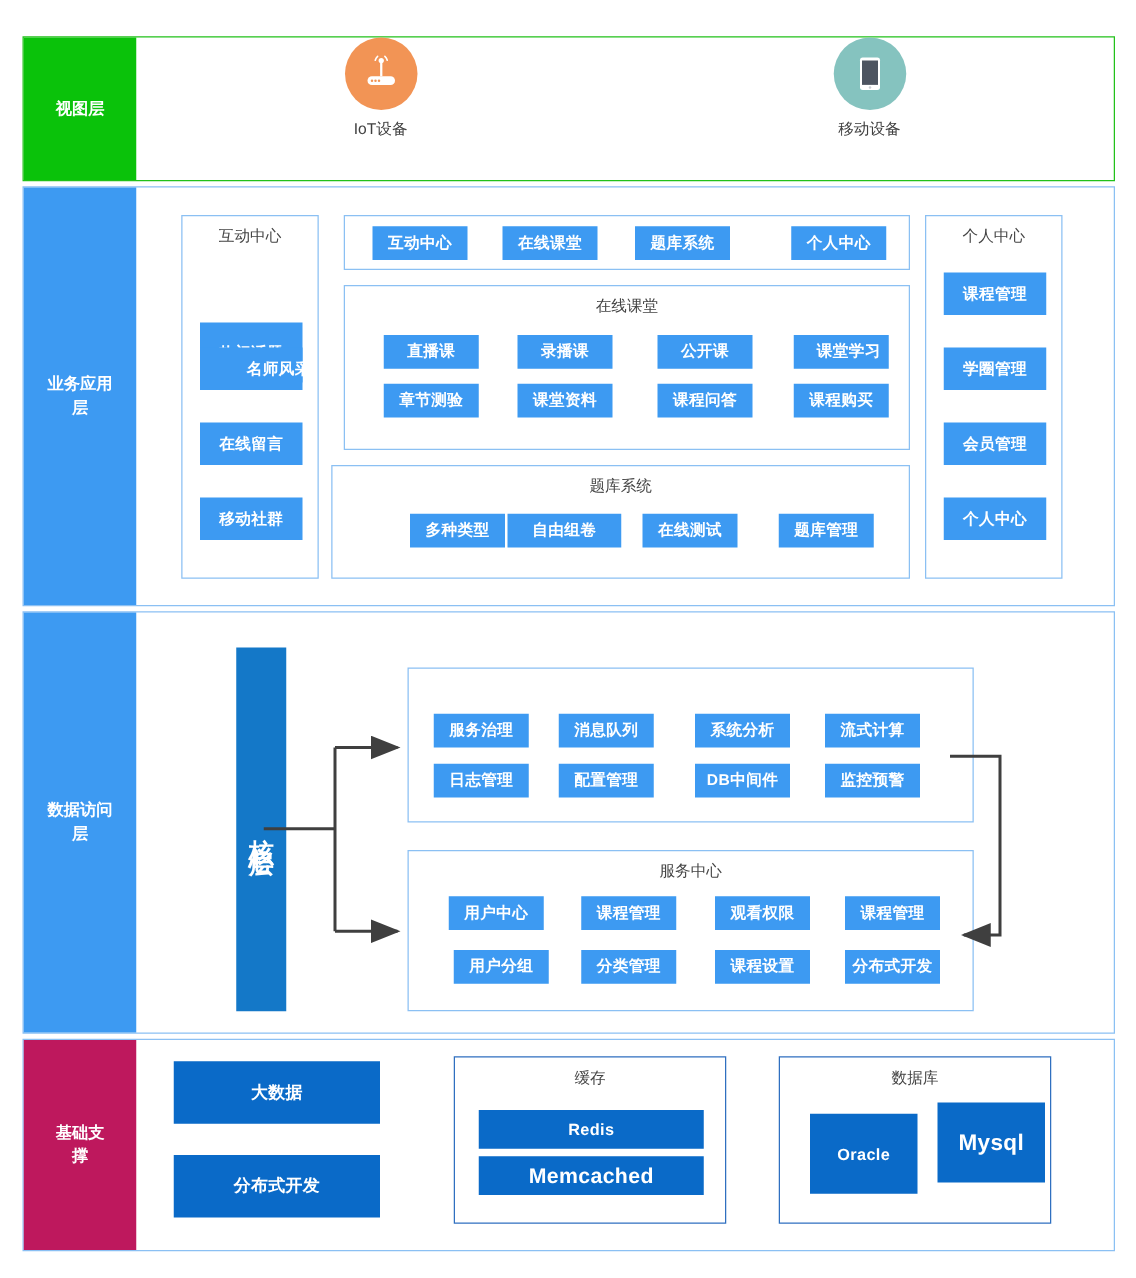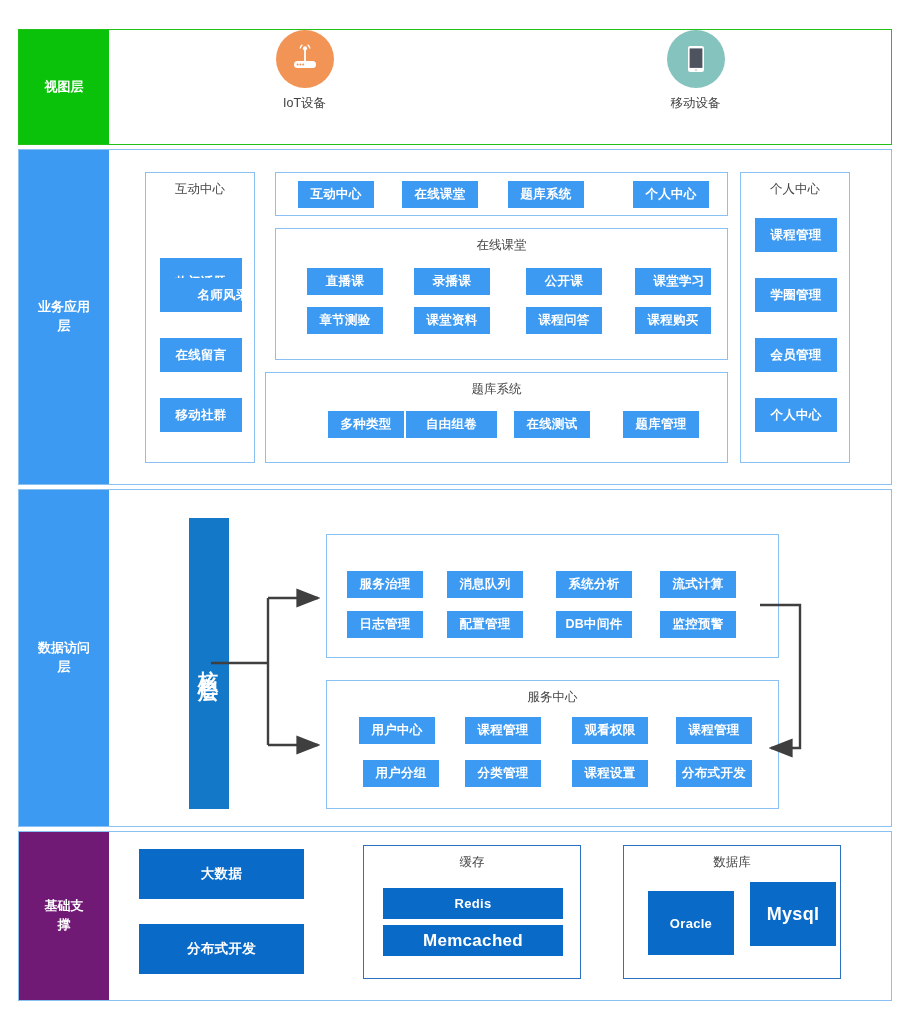--- a/index.html
+++ b/index.html
@@ -17,21 +17,21 @@
   .layer-biz{left:18px;top:149px;width:874px;height:336px;border:1.5px solid #8bc0f3;}
   .layer-data{left:18px;top:489px;width:874px;height:338px;border:1.5px solid #8bc0f3;}
   .layer-infra{left:18px;top:831px;width:874px;height:170px;border:1.5px solid #8bc0f3;}
 
   
   .ltab{position:absolute;left:0;top:0;height:100%;width:90px;
         display:flex;align-items:center;justify-content:center;text-align:center;
         color:#fff;font-size:13px;font-weight:700;line-height:1.45;box-sizing:border-box;padding:16px 6px;}
   .ltab.green{background:#0ac20a;}
   .ltab.blue{background:#3d9af2;}
-  .ltab.dblue{background:#701a75;}
+  .ltab.dblue{background:#be185d;}
 
   
   .devices{position:absolute;left:90px;top:0;right:0;height:100%;display:flex;align-items:flex-start;}
   .device{flex:1;display:flex;flex-direction:column;align-items:center;justify-content:center;gap:7px;}
   .circ{width:58px;height:58px;border-radius:50%;display:flex;align-items:center;justify-content:center;}
   .circ.iot{background:#f29455;}
   .circ.mobile{background:#85c3bf;}
   .circ.pc{background:#5b6270;}
   .dev-label{font-size:12.5px;color:#404040;}
 

